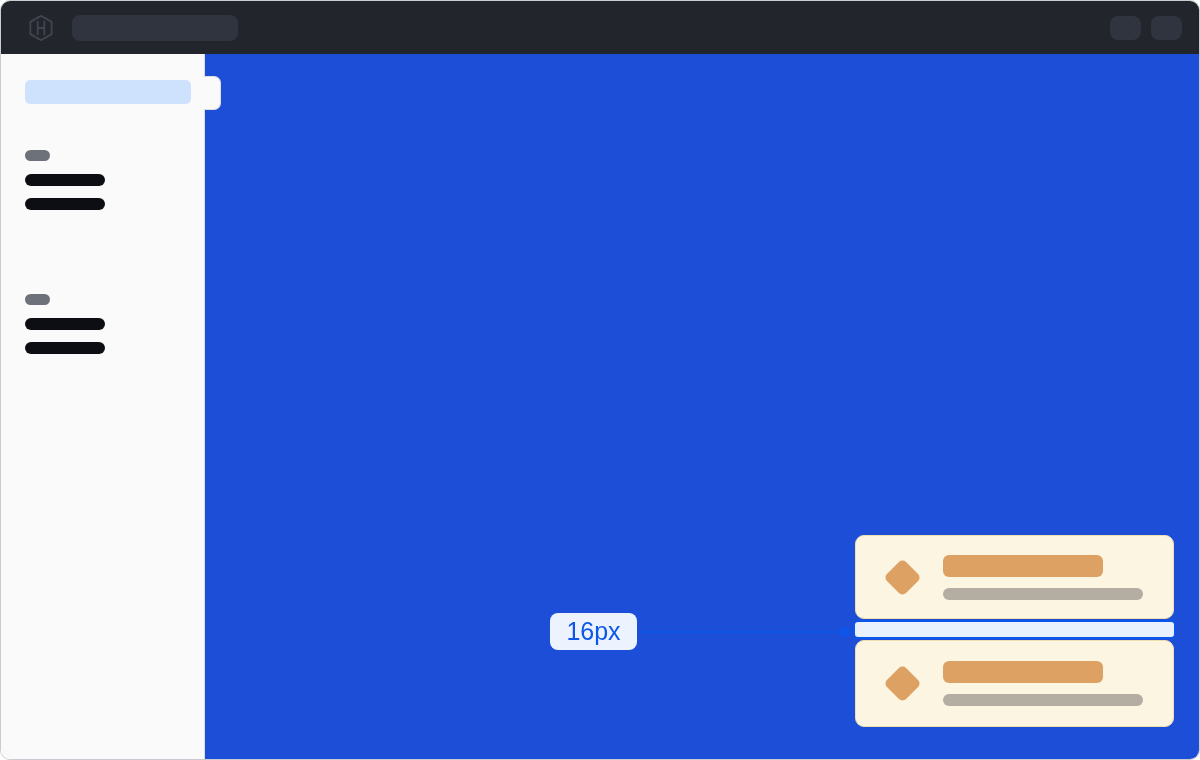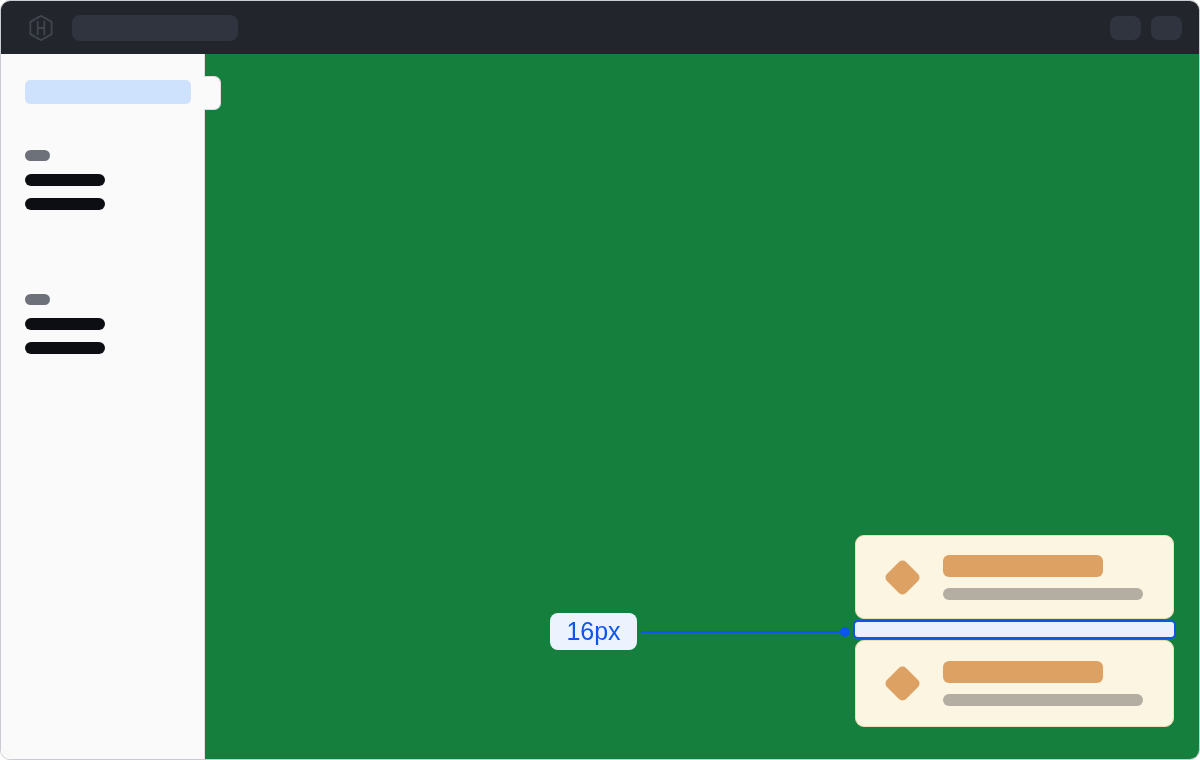--- a/index.html
+++ b/index.html
@@ -66,21 +66,21 @@
   }
   .side-item {
     position: absolute; left: 24px;
     width: 80px; height: 12px; border-radius: 6px;
     background: var(--sidebar-item, #0c0e13);
   }
 
   
   .main {
     position: absolute; top: 53px; left: 204px; right: 0; bottom: 0;
-    background: #15803d;
+    background: #1d4ed8;
   }
 
   
   .spacing-pill {
     position: absolute; left: 345px; top: 559px;
     width: 87px; height: 37px;
     border-radius: 8px;
     background: var(--label-bg, #ecf3fe);
     color: var(--accent, #0c56e9);
     font-size: 25px; font-weight: 500;

